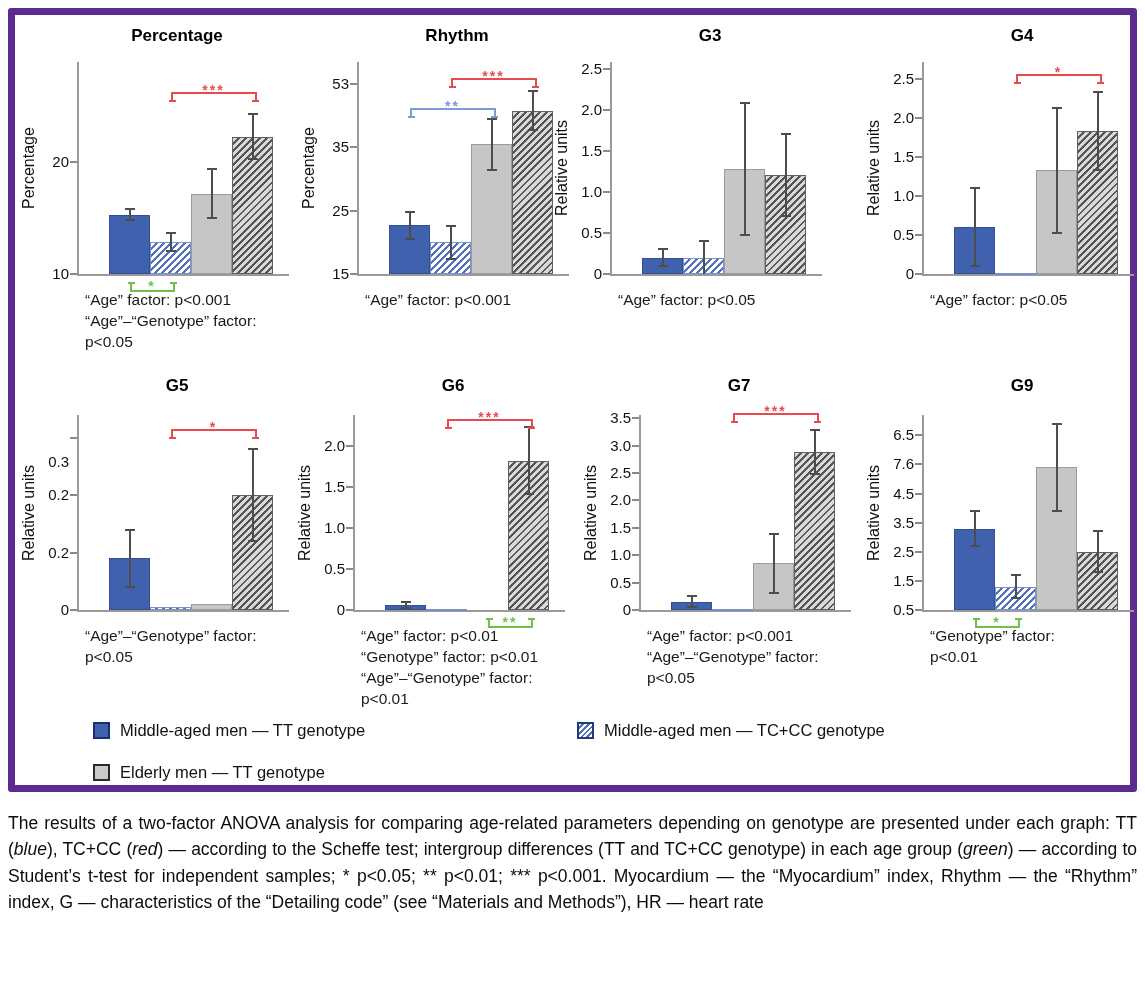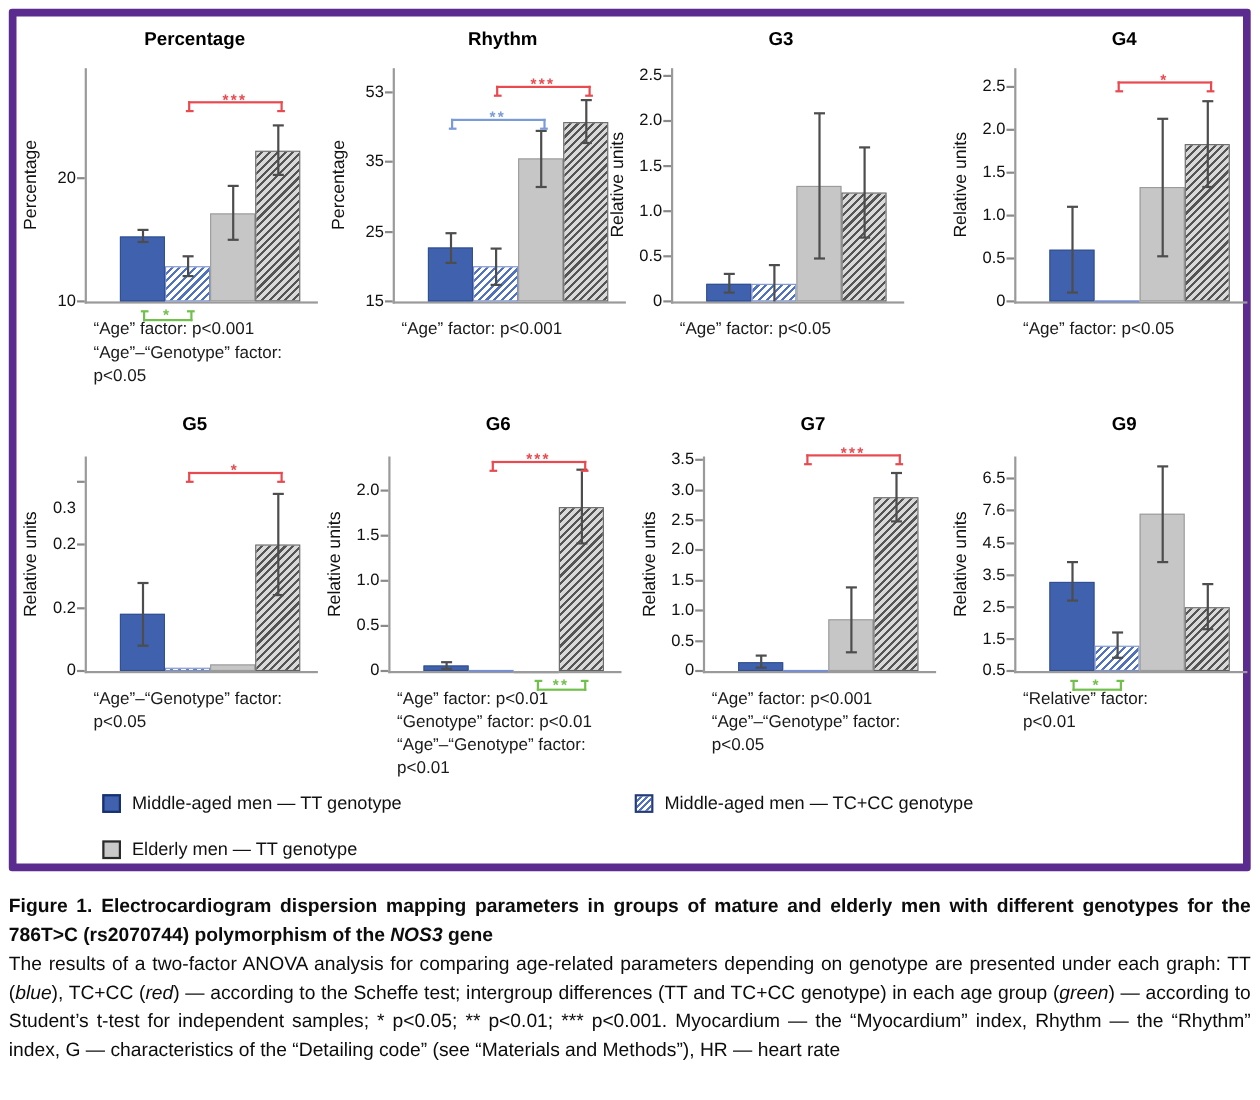--- a/index.html
+++ b/index.html
@@ -375,37 +375,36 @@
           </div>
         </div>
         <div class="tick-label" style="top: 231px;">0.5</div>
         <div class="tick-label" style="top: 201.896px;">1.5</div>
         <div class="tick-label" style="top: 172.791px;">2.5</div>
         <div class="tick-label" style="top: 143.687px;">3.5</div>
         <div class="tick-label" style="top: 114.582px;">4.5</div>
         <div class="tick-label" style="top: 85.4776px;">7.6</div>
         <div class="tick-label" style="top: 56.3731px;">6.5</div>
         <div class="annot" style="top: 256px;">
-          <div class="annot-line">“Relative” factor:</div>
+          <div class="annot-line">“Genotype” factor:</div>
           <div class="annot-line">p&lt;0.01</div>
         </div>
       </div>
 
     <div class="legend-item" style="left:562px;top:706px;">
       <span class="sw g1"></span>
       <span>Middle-aged men — TC+CC genotype</span>
     </div>
     <div class="legend-item" style="left:78px;top:706px;">
       <span class="sw g0"></span>
       <span>Middle-aged men — TT genotype</span>
     </div>
     <div class="legend-item" style="left:78px;top:748px;">
       <span class="sw g2"></span>
       <span>Elderly men — TT genotype</span>
     </div>
   </div>
 
   <div class="caption">
-    <p class="cap-title"><span style="font-weight: 700;">Figure 1. Electrocardiogram dispersion mapping parameters in groups of mature and elderly men with different genotypes for the 786T&gt;C (rs2070744) polymorphism of the </span><span style="font-style: italic; font-weight: 700;">NOS3</span><span style="font-weight: 700;"> gene</span></p>
     <p><span>The results of a two-factor ANOVA analysis for comparing age-related parameters depending on genotype are presented under each graph: TT (</span><span style="font-style: italic;">blue</span><span>), TC+CC (</span><span style="font-style: italic;">red</span><span>) — according to the Scheffe test; intergroup differences (TT and TC+CC genotype) in each age group (</span><span style="font-style: italic;">green</span><span>) — according to Student’s t-test for independent samples; * p&lt;0.05; ** p&lt;0.01; *** p&lt;0.001. Myocardium — the “Myocardium” index, Rhythm — the “Rhythm” index, G — characteristics of the “Detailing code” (see “Materials and Methods”), HR — heart rate</span></p>
   </div>
 
 </div>
 
 </body></html>

